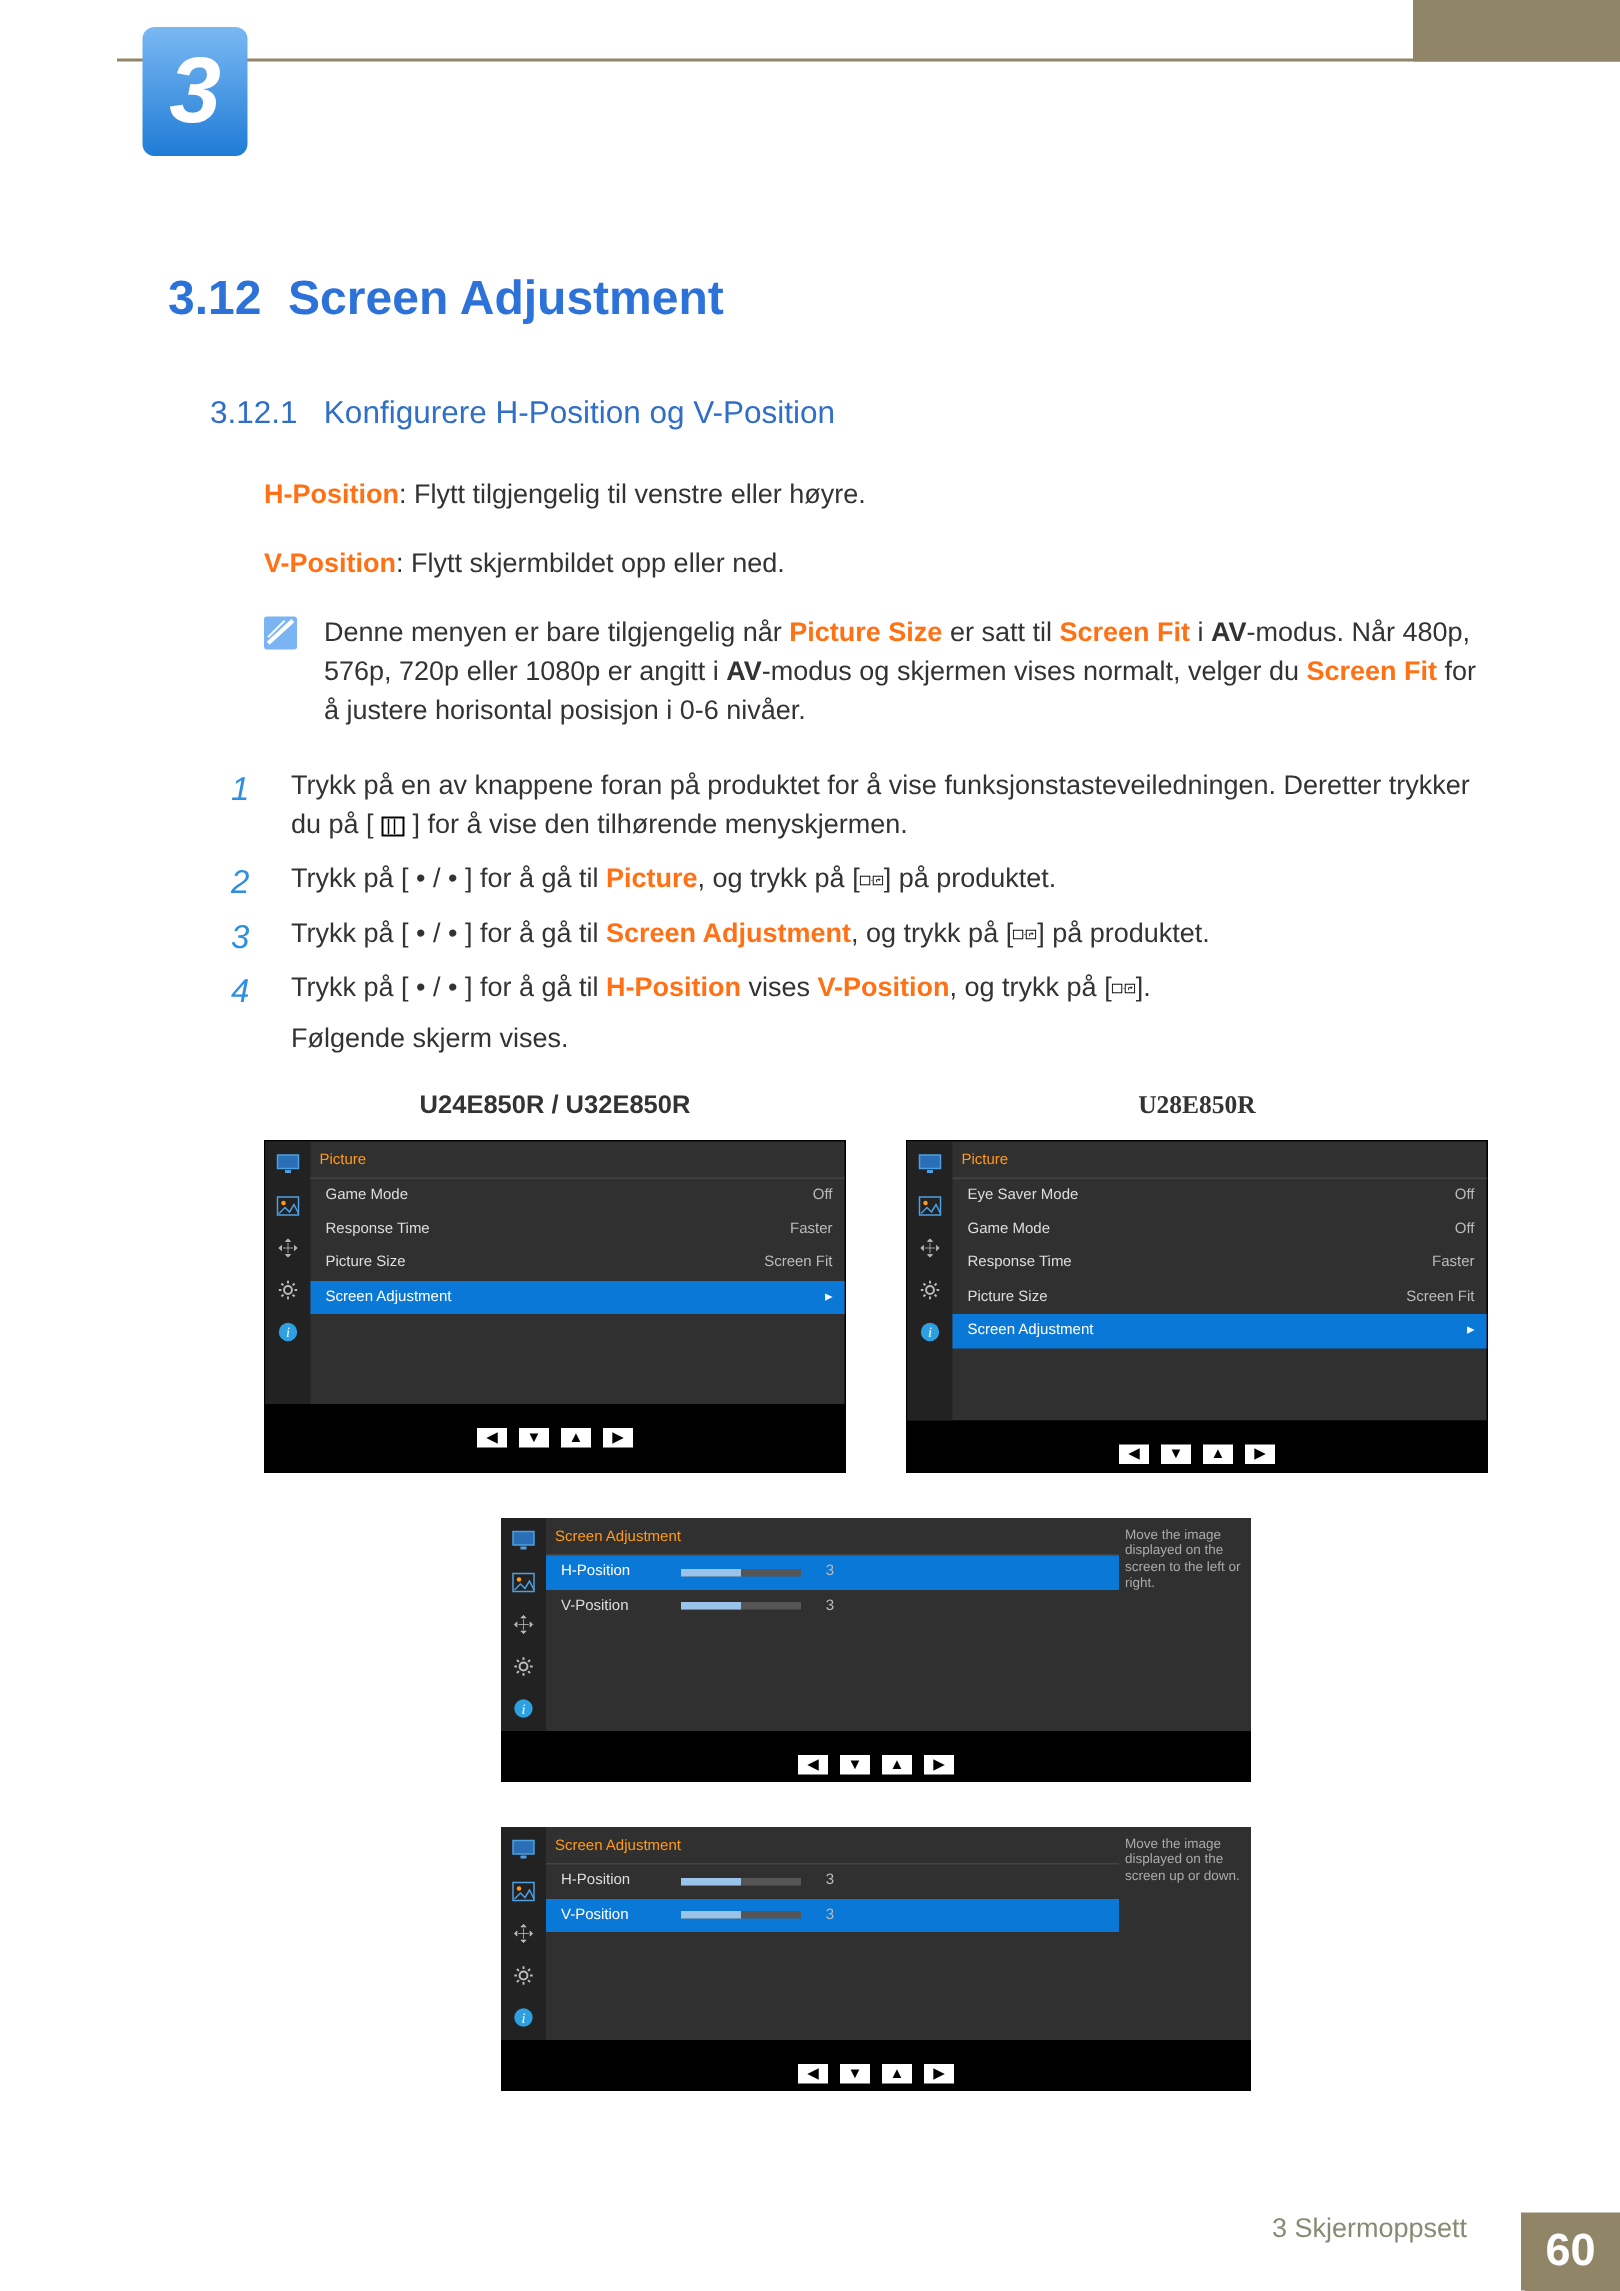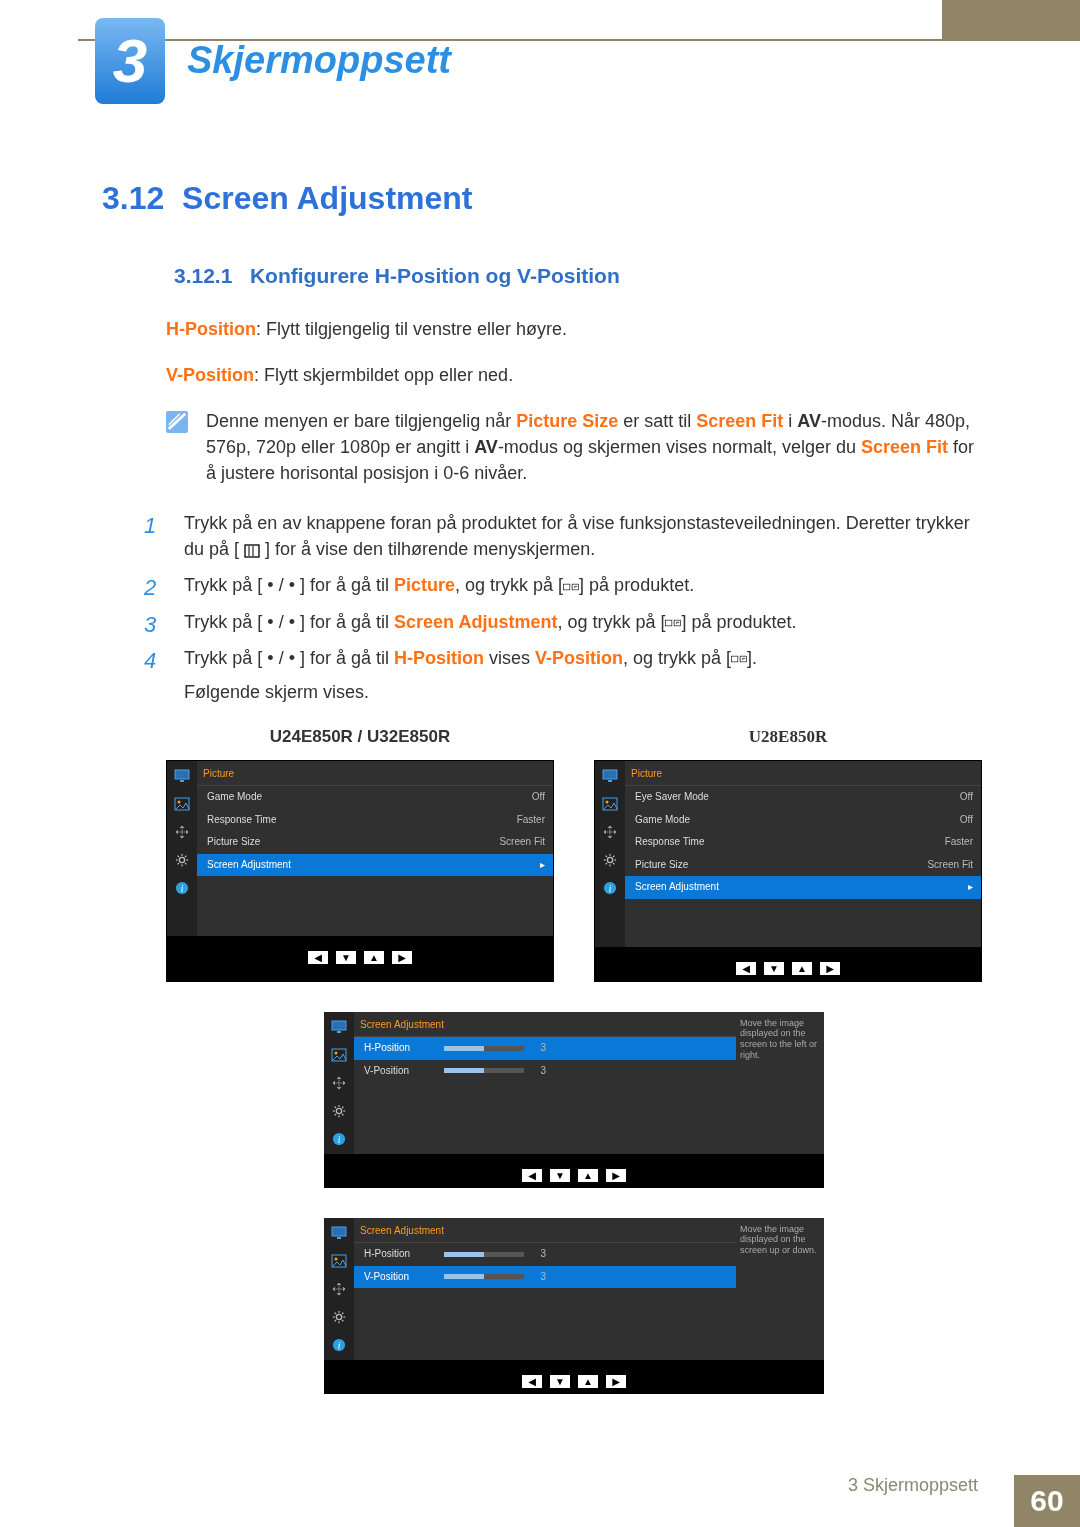--- a/index.html
+++ b/index.html
@@ -13,24 +13,24 @@
     font-size: 18px;
     line-height: 1.45;
   }
   .top-rule { position:absolute; top:39px; left:78px; right:0; height:2px; background:#908567; }
   .top-rule-right { position:absolute; top:0; right:0; width:138px; height:41px; background:#908567; }
 
   .chapter-row { position:absolute; top:18px; left:95px; display:flex; align-items:center; gap:22px; }
   .chapter-num-box { width:70px; height:86px; border-radius:8px; background:linear-gradient(#7ab8f2,#1f7cd6); display:flex; align-items:center; justify-content:center; color:#fff; font-size:62px; font-weight:bold; font-style:italic; }
   .chapter-title { font-size:38px; font-weight:bold; color:#2d8fe2; font-style:italic; }
 
-  .content { position:absolute; top:175px; left:102px; width:880px; }
+  .content { position:absolute; top:175px; left:112px; width:880px; }
 
   .h2 { font-size:32px; color:#2d72d9; margin-bottom:40px; }
-  .h3 { font-size:21px; color:#306fc7; margin:0 0 24px 72px; font-weight:bold; }
+  .h3 { font-size:21px; color:#306fc7; margin:0 0 24px 28px; font-weight:normal; }
 
   .plain { margin:0 0 20px 64px; }
   .plain .label-orange { color:#ff7114; font-weight:bold; }
   .run-orange { color:#ff7114; }
   .run-bold { font-weight:bold; }
 
   .note-row { display:flex; align-items:flex-start; gap:18px; margin:0 0 24px 64px; }
   .note-icon { width:22px; height:22px; background:#7bb4f3; display:flex; align-items:center; justify-content:center; color:#fff; font-size:13px; border-radius:2px; flex-shrink:0; margin-top:3px;}
   .note-text { flex:1; }
 
@@ -79,21 +79,20 @@
   .footer-box { width:66px; height:52px; background:#908567; color:#fff; display:flex; align-items:center; justify-content:center; font-size:30px; font-weight:bold;margin-top:32px; }
 </style>
 </head>
 <body>
 
 <div class="top-rule"></div>
 <div class="top-rule-right"></div>
 
 <div class="chapter-row">
   <div class="chapter-num-box">3</div>
-  <div class="chapter-title">Skjermoppsett</div>
 </div>
 
 <div class="content">
   <h2 class="h2">
     <span>3.12</span>&nbsp;
     <span>Screen Adjustment</span>
   </h2>
 
   <h3 class="h3">
     <span>3.12.1</span>&nbsp;&nbsp;

